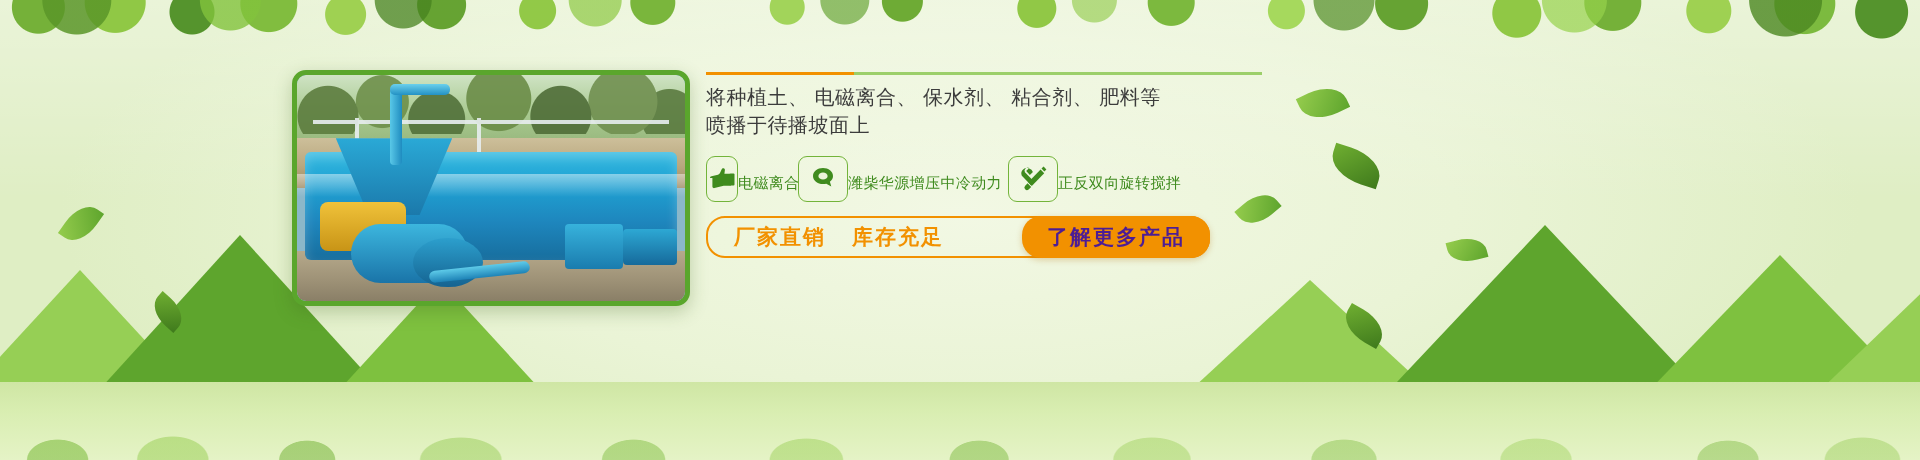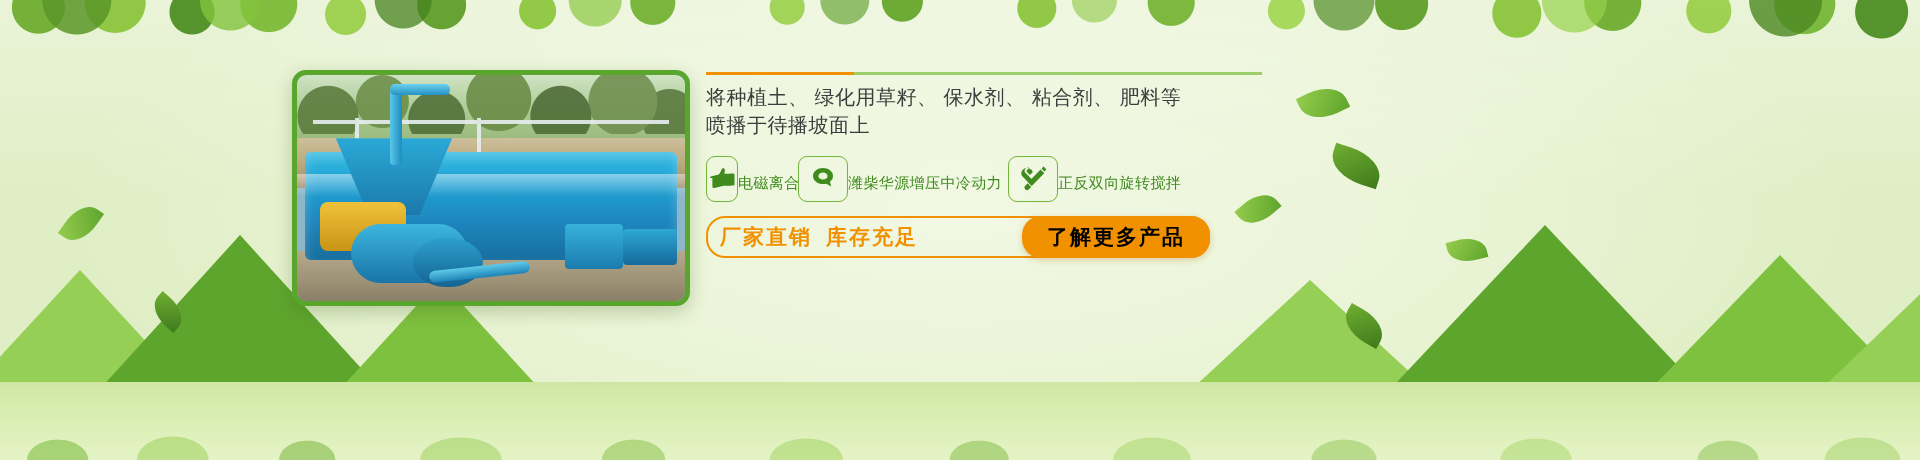--- a/index.html
+++ b/index.html
@@ -169,27 +169,27 @@
     width:48px;height:44px;border:1.5px solid #73b43a;border-radius:9px;
     display:flex;align-items:center;justify-content:center;background:transparent;
   }
   .flabel{margin-top:9px;font-size:15px;color:#3f8b1e;letter-spacing:.4px;white-space:nowrap;}
 
   .cta{
     margin-top:14px;width:500px;height:38px;
     border:2px solid #f29100;border-radius:19px;
     display:flex;align-items:center;position:relative;background:transparent;
   }
-  .cta-text{display:flex;align-items:center;padding-left:12px;gap:14px;}
+  .cta-text{display:flex;align-items:center;padding-left:26px;gap:26px;}
   .cta-text span{font-size:21px;font-weight:bold;color:#f29100;letter-spacing:2px;white-space:nowrap;}
   .cta-btn{
     position:absolute;right:-2px;top:-2px;height:42px;min-width:188px;
     background:#f29100;border-radius:19px;
     display:flex;align-items:center;justify-content:center;
-    font-size:21px;font-weight:bold;color:#000000;letter-spacing:2px;white-space:nowrap;
+    font-size:21px;font-weight:bold;color:#4c1d95;letter-spacing:2px;white-space:nowrap;
     box-shadow:0 2px 6px rgba(180,110,0,.3);
   }
 </style>
 </head>
 <body>
 
 <div class="banner">
 
   <div class="sky-haze"></div>
   <div class="foliage-top"></div>
@@ -235,21 +235,21 @@
       <div class="ph-box"></div>
       <div class="ph-tail"></div>
     </div>
   </div>
 
   <div class="content">
 
 
     <div class="divider"></div>
 
-    <p class="sub">将种植土、 绿化用草籽、 保水剂、 粘合剂、 肥料等</p>
+    <p class="sub">将种植土、 电磁离合、 保水剂、 粘合剂、 肥料等</p>
     <p class="sub">喷播于待播坡面上</p>
 
     <div class="features">
 
       <div class="feature f1">
         <div class="ficon">
           <svg width="30" height="26" viewBox="0 0 30 26" aria-hidden="true">
             <path d="M3 12c0-1 .6-1.6 1.5-1.8l6.5-1.4c.9-.3 1.6-.9 2-1.8l1.6-3.6c.4-.9 1.2-1.4 2-1.2.9.2 1.4 1 1.3 1.9l-.5 3.6h5.2c1.1 0 1.9.8 1.9 1.8v8.4c0 1-.8 1.8-1.9 1.8h-5.9l-9.3 2.4c-.5.1-1 0-1.4-.3-.4-.3-.6-.8-.6-1.3V12z" fill="#3f8b1e"></path>
             <rect x="22.5" y="7.5" width="5" height="12" rx="1" fill="#3f8b1e"></rect>
           </svg>

